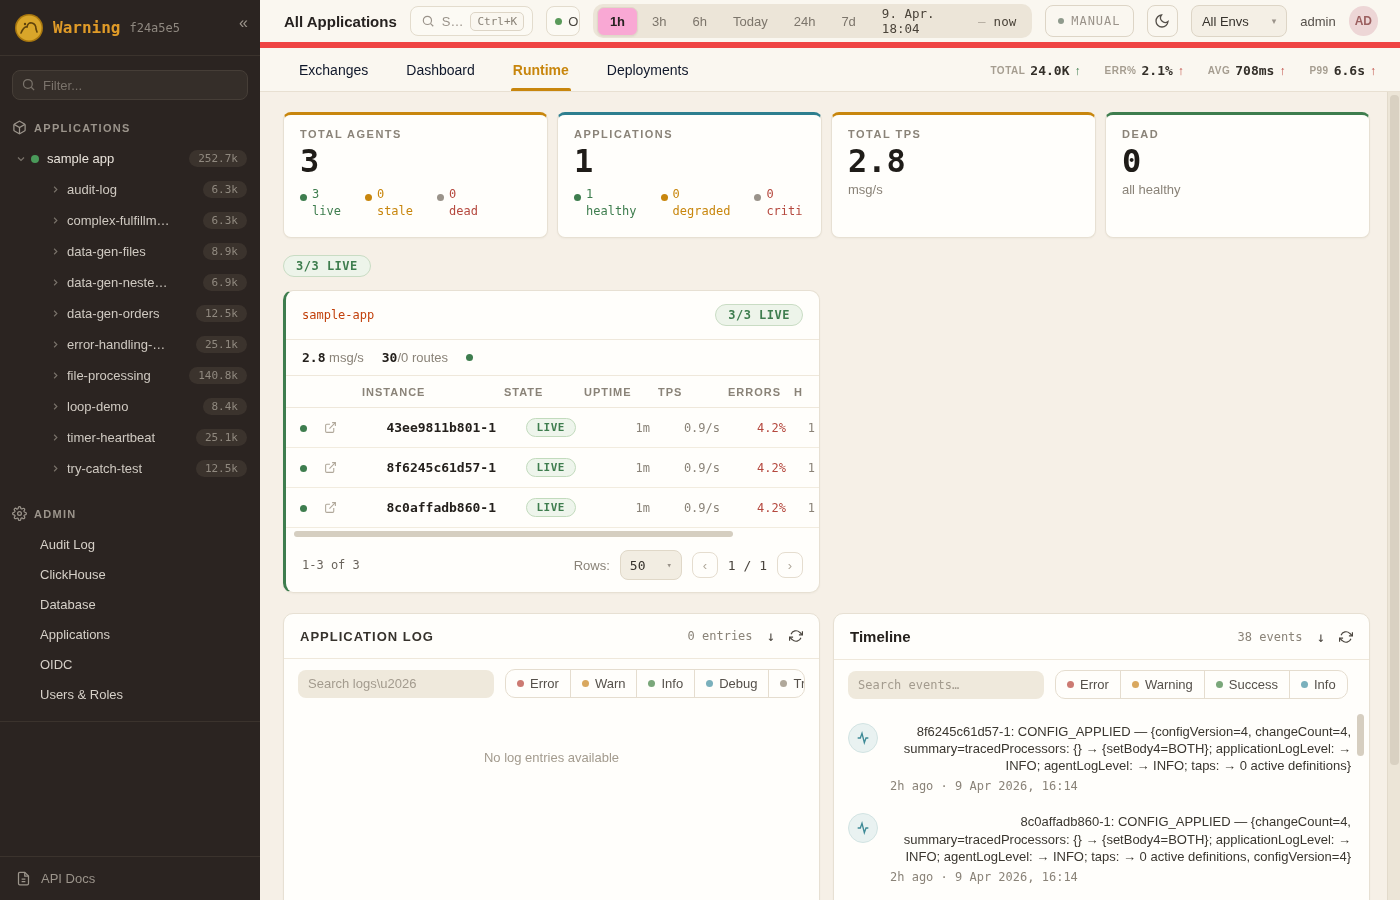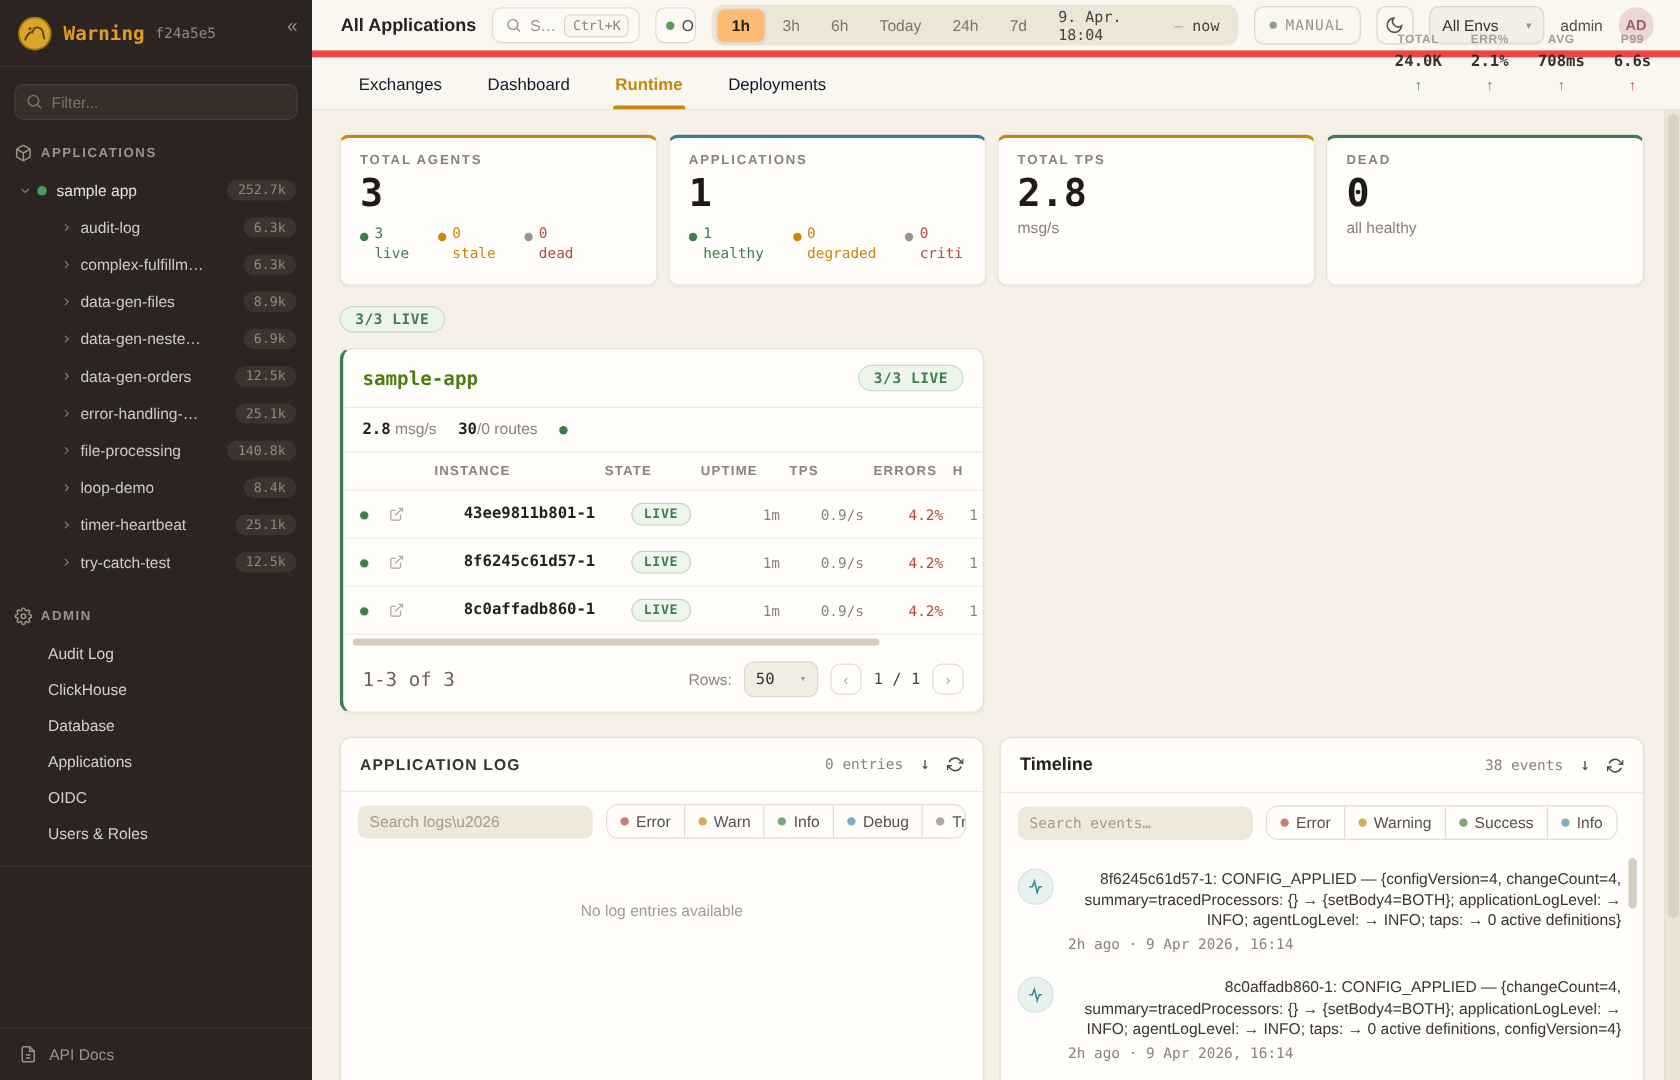--- a/index.html
+++ b/index.html
@@ -33,37 +33,37 @@
   .sb-spacer { flex:1; }
   .sb-bottom { border-top:1px solid #3b332d; height:44px; display:flex; align-items:center; gap:10px; padding:0 16px; color:#9b948b; cursor:pointer; }
   .topbar { height:48px; background:#faf7f0; border-bottom:6px solid #ef4444; display:flex; align-items:center; padding:0 22px 0 24px; gap:13px; }
   .tb-title { font-size:15px; font-weight:bold; color:#262220; white-space:nowrap; }
   .pill-btn { height:30px; display:inline-flex; align-items:center; gap:7px; border:1px solid #e3dccd; background:#fcfaf4; border-radius:8px; padding:0 8px 0 10px; cursor:pointer; color:#9a938a; }
   .kbd { border:1px solid #ddd5c6; border-radius:5px; font-family:"DejaVu Sans Mono", monospace; font-size:11px; color:#8a8378; padding:2px 6px; background:#faf7f0; }
   .online-chip { width:34px; overflow:hidden; padding:0 8px; gap:6px; }
   .dot7 { width:7px; height:7px; border-radius:50%; flex:0 0 7px; }
   .seg { background:#ece5d8; border-radius:10px; height:34px; display:flex; align-items:center; padding:0 4px; gap:2px; }
   .seg button { border:none; background:none; font-size:13px; color:#7c756b; padding:6px 12px; border-radius:7px; cursor:pointer; font-family:"Liberation Sans", sans-serif; }
-  .seg button.active { background:#fdba74; color:#262220; font-weight:bold; border:1px solid #e0d8c8; box-shadow:0 1px 2px rgba(0,0,0,.05); }
+  .seg button.active { background:#f9a8d4; color:#262220; font-weight:bold; border:1px solid #e0d8c8; box-shadow:0 1px 2px rgba(0,0,0,.05); }
   .seg .daterange { font-family:"DejaVu Sans Mono", monospace; font-size:12.5px; color:#4a4339; padding:0 12px; display:flex; gap:8px; align-items:center; cursor:pointer; }
   .seg .daterange .sep { color:#b0a99d; }
   .btn-manual { height:32px; border:1px solid #ddd5c6; border-radius:8px; background:#faf7f0; display:flex; align-items:center; gap:7px; padding:0 12px; cursor:pointer; font-family:"DejaVu Sans Mono", monospace; font-size:12px; letter-spacing:1px; color:#9a938a; }
   .btn-icon { width:32px; height:32px; border:1px solid #ddd5c6; border-radius:8px; background:#faf7f0; display:flex; align-items:center; justify-content:center; cursor:pointer; }
   .env-select { height:32px; width:98px; background:#f4efe5; border:1px solid #ddd5c6; border-radius:8px; display:flex; align-items:center; justify-content:space-between; padding:0 10px; font-size:13px; color:#36322c; cursor:pointer; }
   .caret { font-size:9px; color:#9a938a; }
   .username { font-size:13px; color:#55504a; }
   .avatar { width:30px; height:30px; border-radius:50%; background:#edd6d6; color:#9c6060; font-size:12px; font-weight:bold; display:flex; align-items:center; justify-content:center; cursor:pointer; }
   .ml-auto { margin-left:auto; }
 
   .tabsbar { height:44px; background:#faf7f0; border-bottom:1px solid #e8e0d2; display:flex; align-items:flex-end; padding:0 24px 0 37px; gap:34px; }
   .tab { font-size:14px; color:#0f172a; padding:11px 2px 13px; cursor:pointer; position:relative; }
   .tab.active { color:#c8860d; font-weight:bold; }
   .tab.active::after { content:""; position:absolute; left:0; right:0; bottom:0; height:3px; background:#c8860d; border-radius:2px 2px 0 0; }
   .kpis { margin-left:auto; display:flex; gap:24px; align-items:center; padding-bottom:13px; }
-  .kpi { display:flex; align-items:center; gap:5px;flex-direction:column; }
+  .kpi { display:flex; align-items:center; gap:5px; }
   .kpi .k-lbl { font-size:10px; font-weight:bold; letter-spacing:.5px; color:#a59d90; }
   .kpi .k-val { font-family:"DejaVu Sans Mono", monospace; font-weight:bold; font-size:13px; color:#332f29; }
   .kpi .k-arrow { font-size:12px; }
   .up-green { color:#3e7d4e; } .up-red { color:#c05048; }
 
   .content { height:808px; overflow:hidden; position:relative; padding:20px 30px 0 23px; }
 
   
   .cards-row { display:flex; gap:9px; }
   .card { flex:1; height:126px; background:#fffefb; border:1px solid #e7e0d3; border-top:3px solid #c8860d; border-radius:8px; padding:13px 16px; box-shadow:0 1px 2px rgba(60,50,30,.04); overflow:hidden; }
@@ -74,36 +74,36 @@
   .bd { display:flex; gap:5px; }
   .bd .dot7 { margin-top:8px; }
   .bd-col { display:flex; flex-direction:column; font-family:"DejaVu Sans Mono", monospace; font-size:12px; line-height:1.4; }
 
   .chip { display:inline-flex; align-items:center; font-family:"DejaVu Sans Mono", monospace; font-size:12px; font-weight:bold; color:#3e7d4e; background:#edf4ea; border:1px solid #c9dcc4; border-radius:12px; padding:3px 12px; letter-spacing:.5px; }
   .live-chip-row { margin-top:17px; }
 
   
   .app-panel { margin-top:13px; width:537px; background:#fffefb; border:1px solid #e7e0d3; border-left:3px solid #3e7d4e; border-radius:10px; box-shadow:0 1px 2px rgba(60,50,30,.04); overflow:hidden; }
   .ap-head { display:flex; align-items:center; justify-content:space-between; padding:13px 16px; border-bottom:1px solid #efe8db; }
-  .ap-title { font-family:"DejaVu Sans Mono", monospace; font-weight:bold; font-size:16px; color:#4d7c0f; }
+  .ap-title { font-family:"DejaVu Sans Mono", monospace; font-weight:normal; font-size:12px; color:#c2410c; }
   .ap-meta { display:flex; align-items:center; gap:18px; padding:10px 16px; }
   .m-strong { font-family:"DejaVu Sans Mono", monospace; font-weight:bold; color:#24201c; font-size:13px; }
   .m-dim { color:#8a8378; font-size:13px; }
   table.inst { width:100%; border-collapse:collapse; table-layout:fixed; }
   table.inst th { font-size:11px; font-weight:bold; letter-spacing:1px; color:#8a8378; text-align:left; height:32px; border-top:1px solid #efe8db; border-bottom:1px solid #efe8db; padding:0 4px; white-space:nowrap; overflow:hidden; }
   table.inst td { height:40px; border-bottom:1px solid #f2ecdf; padding:0 4px; white-space:nowrap; overflow:hidden;text-align:right; }
   .c-dot { width:34px; } .c-link { width:38px; } .c-inst { width:142px; } .c-state { width:80px; } .c-up { width:74px; } .c-tps { width:70px; } .c-err { width:66px; }
   .inst-id { font-family:"DejaVu Sans Mono", monospace; font-weight:bold; font-size:13px; color:#24201c; }
   .t-dim { font-family:"DejaVu Sans Mono", monospace; font-size:12px; color:#8a8378; }
   .t-err { font-family:"DejaVu Sans Mono", monospace; font-size:12px; color:#b5483e; }
   .live-badge { display:inline-block; font-family:"DejaVu Sans Mono", monospace; font-size:11px; font-weight:bold; color:#3e7d4e; background:#eef5ec; border:1px solid #c2dbbd; border-radius:10px; padding:2px 10px; letter-spacing:.5px; }
   .hscroll { height:8px; margin:3px 8px; }
   .hthumb { width:85%; height:6px; background:#d5cec0; border-radius:3px; }
   .ap-footer { display:flex; align-items:center; padding:8px 16px 12px; gap:10px; }
-  .pg-range { font-family:"DejaVu Sans Mono", monospace; font-size:16px; color:#6a645c; }
+  .pg-range { font-family:"DejaVu Sans Mono", monospace; font-size:12px; color:#6a645c; }
   .rows-lbl { margin-left:auto; color:#8a8378; font-size:13px; }
   .rows-select { height:30px; width:62px; background:#f2ede2; border:1px solid #e0d8c8; border-radius:8px; display:flex; align-items:center; justify-content:space-between; padding:0 9px; font-family:"DejaVu Sans Mono", monospace; font-size:13px; color:#36322c; cursor:pointer; }
   .pg-btn { width:26px; height:26px; border:1px solid #e5ddcf; border-radius:8px; background:#fffefb; color:#b0a89a; display:flex; align-items:center; justify-content:center; cursor:pointer; font-size:13px; }
   .pg-page { font-family:"DejaVu Sans Mono", monospace; font-size:13px; color:#4a453e; }
 
   
   .bottom-grid { display:flex; gap:13px; margin-top:20px; }
   .panel { width:537px; height:360px; background:#fffefb; border:1px solid #e7e0d3; border-radius:10px; box-shadow:0 1px 2px rgba(60,50,30,.04); position:relative; overflow:hidden; }
   .pn-head { display:flex; align-items:center; padding:14px 16px; border-bottom:1px solid #efe8db; gap:14px; }
   .pn-title-caps { font-size:13px; font-weight:bold; letter-spacing:1px; color:#36322c; }

